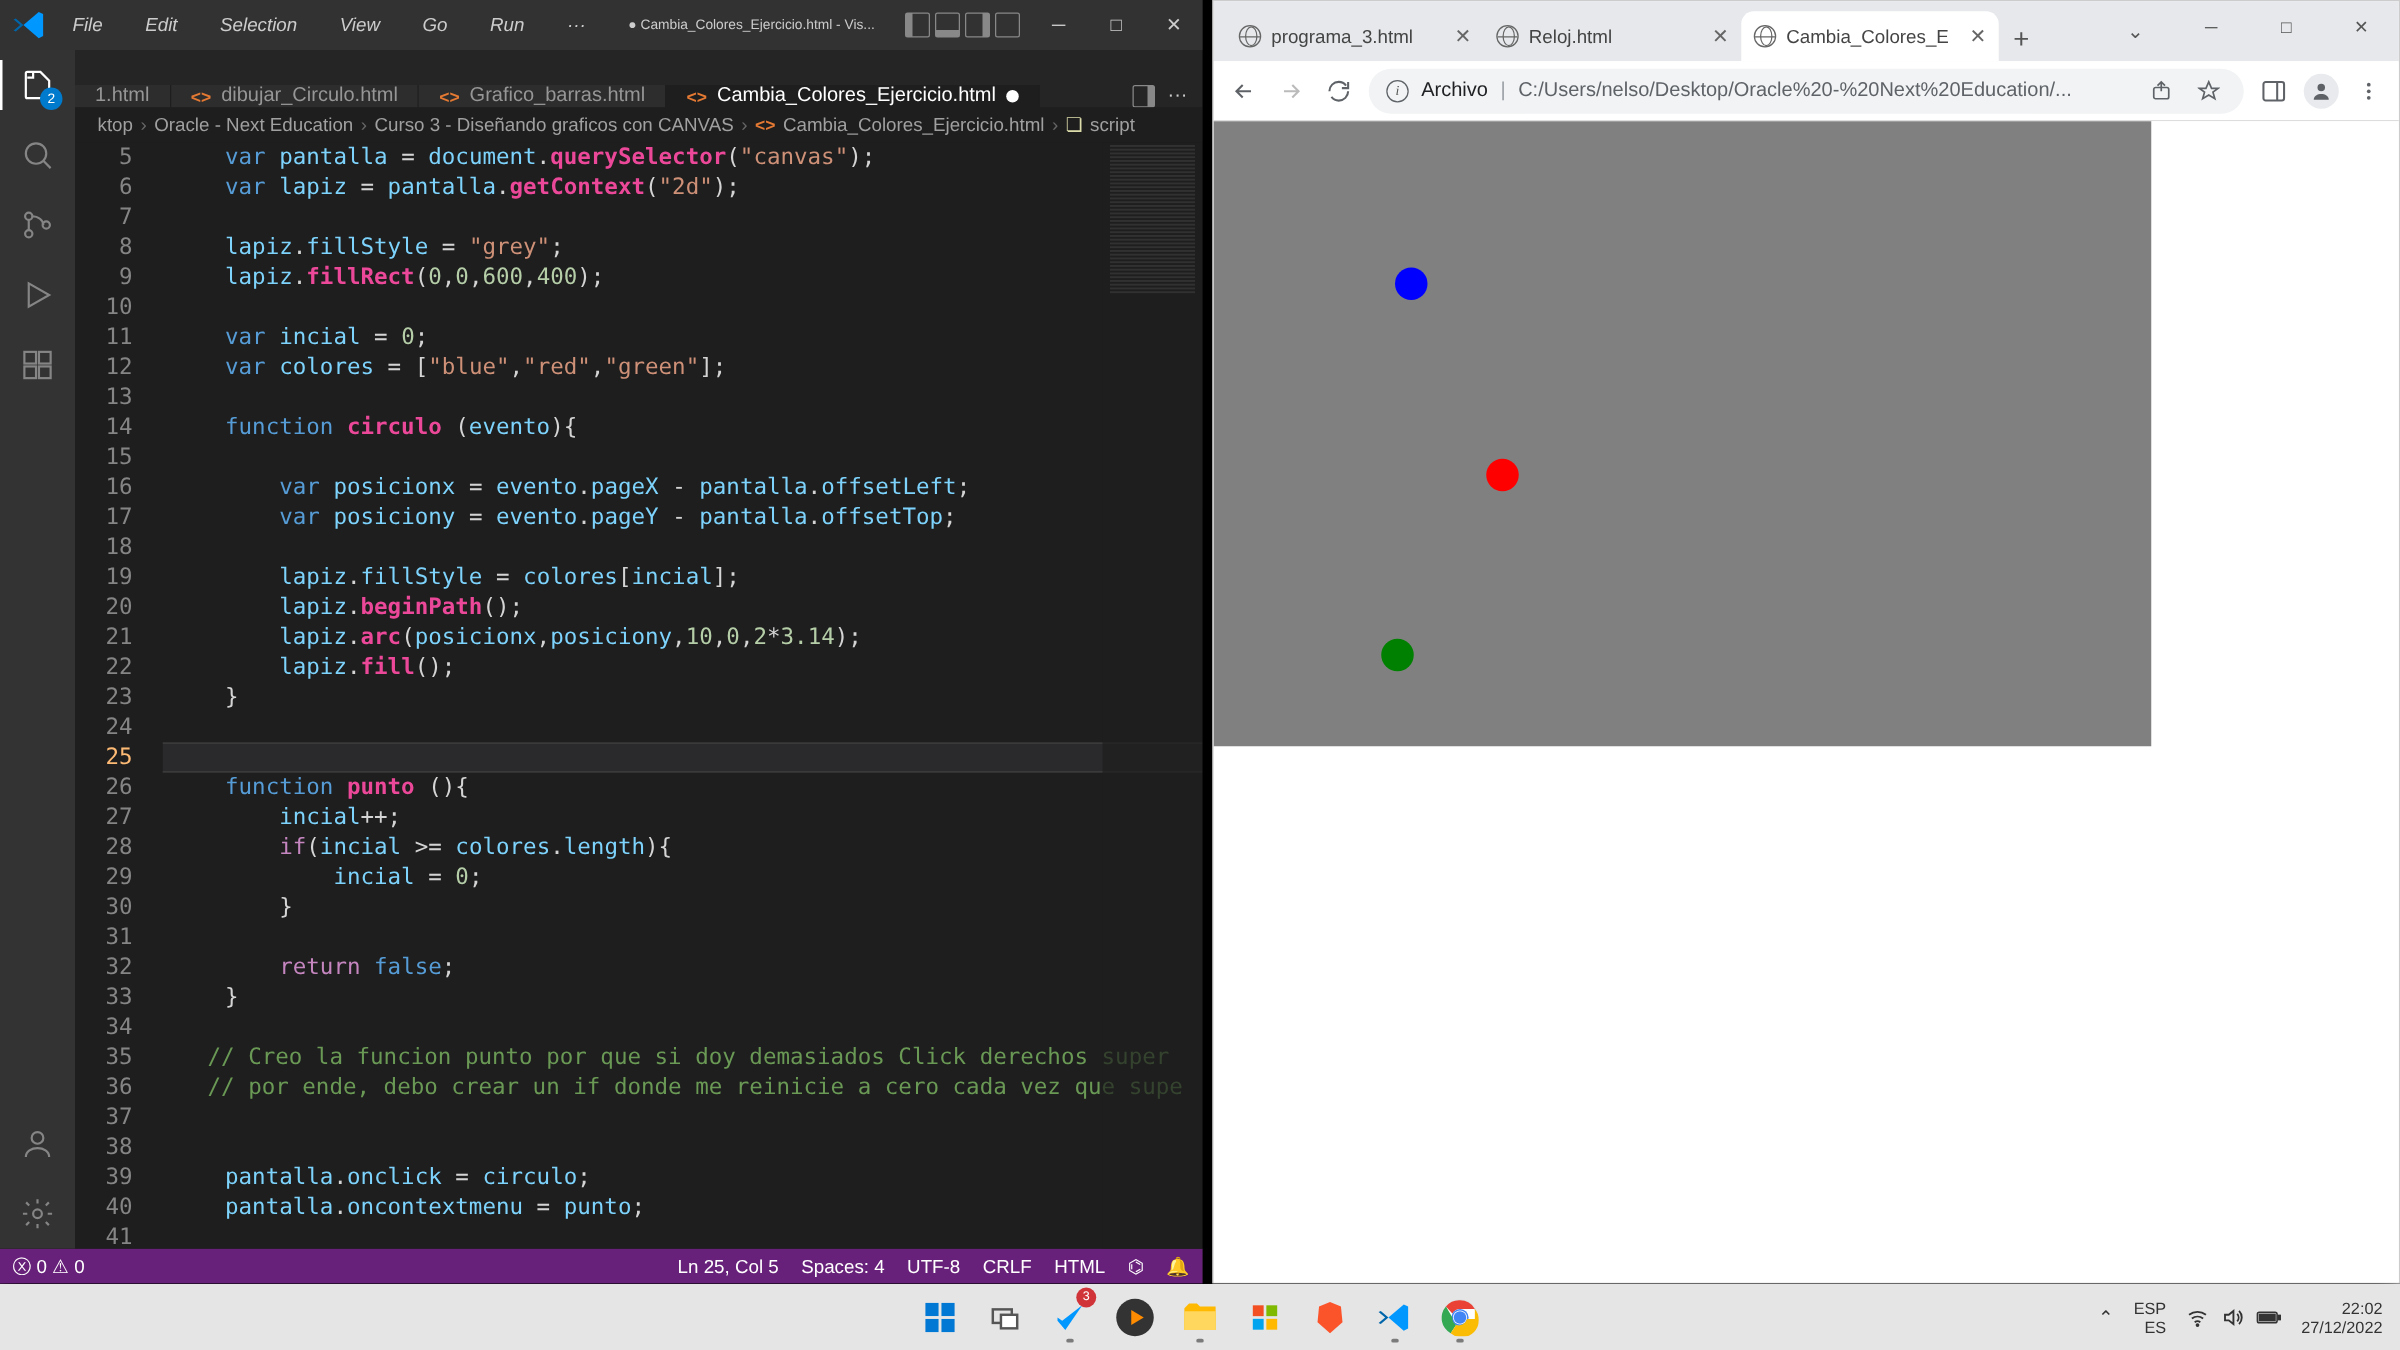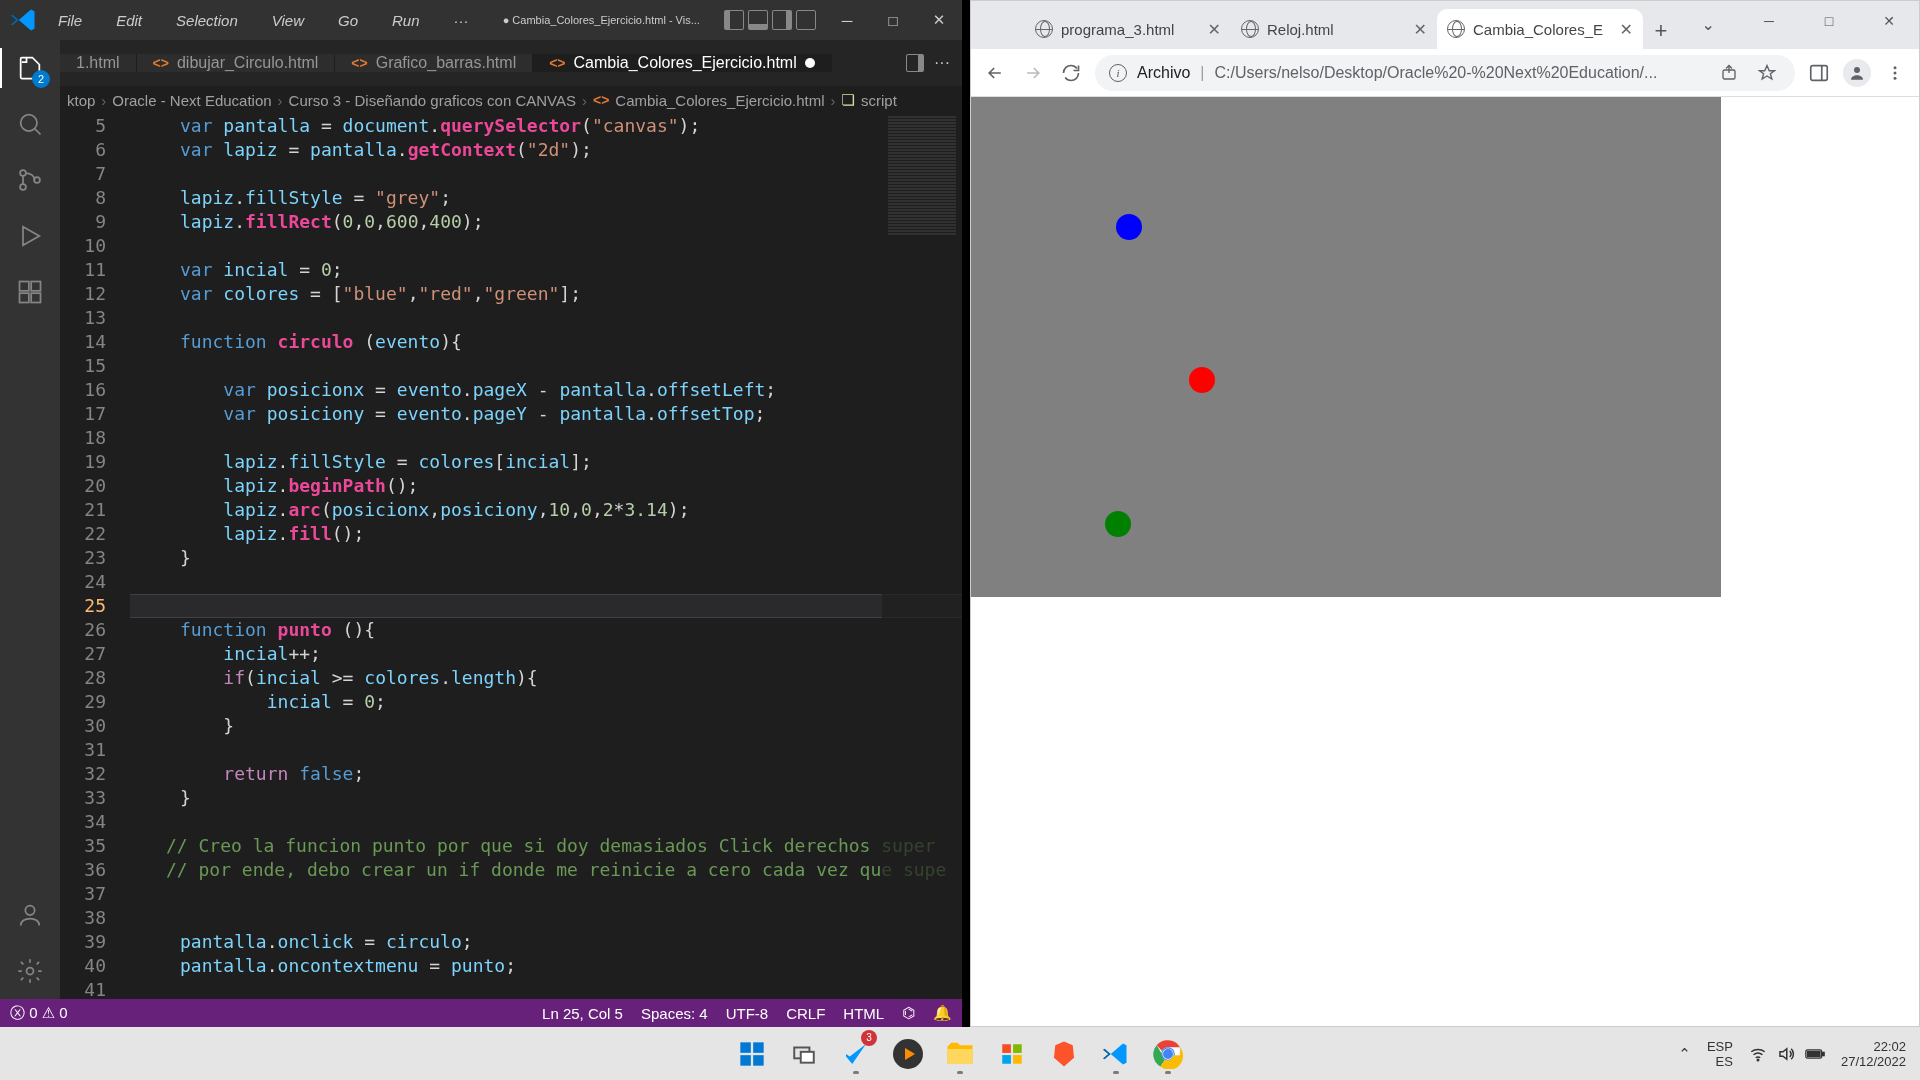--- a/index.html
+++ b/index.html
@@ -19,28 +19,28 @@
 
 .vscode-body { flex: 1; display: flex; overflow: hidden; }
 .activitybar { width: 60px; background: #333333; display: flex; flex-direction: column; align-items: center; padding-top: 12px; gap: 24px; position: relative; }
 .activitybar .abicon { width: 32px; height: 32px; color: #858585; display: flex; align-items: center; justify-content: center; position: relative; }
 .activitybar .abicon.active { color: #fff; }
 .activitybar .abicon.active::before { content: ""; position: absolute; left: -14px; top: -4px; bottom: -4px; width: 2px; background: #fff; }
 .badge { position: absolute; bottom: -4px; right: -4px; background: #007acc; color: #fff; border-radius: 50%; width: 18px; height: 18px; font-size: 11px; display: flex; align-items: center; justify-content: center; }
 .activitybar-bottom { margin-top: auto; margin-bottom: 12px; display: flex; flex-direction: column; gap: 24px; align-items: center; }
 
 .editor-area { flex: 1; display: flex; flex-direction: column; overflow: hidden; }
-.tabs { height: 46px; background: #252526; display: flex; align-items: center; overflow: hidden; }
+.tabs { height: 46px; background: #252526; display: flex; align-items: flex-end; overflow: hidden; }
 .tab { padding: 0 16px; display: flex; align-items: center; gap: 8px; color: #969696; font-size: 16px; border-right: 1px solid #1e1e1e; white-space: nowrap; background: #2d2d2d; }
 .tab.active { background: #1e1e1e; color: #fff; }
 .tab-icon { color: #e37933; font-weight: bold; font-size: 14px; }
 .tab-dot { width: 10px; height: 10px; border-radius: 50%; background: #fff; }
 .tabs-right { margin-left: auto; display: flex; align-items: center; gap: 10px; padding-right: 12px; color: #ccc; }
 
-.breadcrumb { height: 28px; background: #1e1e1e; color: #a0a0a0; font-size: 15px; display: flex; align-items: center; padding: 0 7px; gap: 6px; white-space: nowrap; overflow: hidden; }
+.breadcrumb { height: 28px; background: #1e1e1e; color: #a0a0a0; font-size: 15px; display: flex; align-items: center; padding: 0 18px; gap: 6px; white-space: nowrap; overflow: hidden; }
 .breadcrumb .sep { color: #666; }
 
 .code-container { flex: 1; display: flex; overflow: hidden; font-family: Consolas, monospace; font-size: 18px; line-height: 24px; position: relative; }
 .gutter { width: 70px; background: #1e1e1e; color: #858585; text-align: right; padding-right: 24px; padding-top: 0; }
 .gutter div { height: 24px; }
 .code-lines { flex: 1; background: #1e1e1e; color: #d4d4d4; padding-top: 0; position: relative; overflow: hidden; }
 .code-lines .line { height: 24px; white-space: pre; padding-left: 50px; }
 .line.current { background: #2a2a2d; border-top: 1px solid #404040; border-bottom: 1px solid #404040; box-sizing: border-box; height: 24px; line-height: 22px; }
 .kw { color: #569cd6; }
 .fn { color: #ec4899; font-weight: bold; }
@@ -54,21 +54,21 @@
 .minimap { position: absolute; right: 0; top: 0; width: 80px; height: 100%; background: #1e1e1e; opacity: 0.7; }
 .minimap::before { content: ""; position: absolute; top: 2px; left: 6px; right: 6px; height: 120px; background: linear-gradient(#3a3a3a 60%, transparent 60%); background-size: 100% 3px; }
 
 .statusbar { height: 28px; background: #68217a; color: #fff; display: flex; align-items: center; font-size: 15px; padding: 0 10px; gap: 18px; }
 .statusbar .sb-right { margin-left: auto; display: flex; gap: 18px; align-items: center; }
 
 
 .chrome { position: absolute; left: 970px; top: 0; width: 950px; height: 1027px; background: #fff; display: flex; flex-direction: column; border: 1px solid #ccc; }
 .chrome-wincontrols { position: absolute; right: 0; top: 0; display: flex; height: 40px; z-index: 10; }
 .chrome-wincontrols div { width: 60px; display: flex; align-items: center; justify-content: center; color: #555; font-size: 14px; }
-.chrome-tabstrip { height: 48px; background: #e6e8eb; display: flex; align-items: flex-end; padding-left: 10px; padding-right: 240px; justify-content: flex-end; }
+.chrome-tabstrip { height: 48px; background: #e6e8eb; display: flex; align-items: flex-end; padding-left: 10px; padding-right: 240px; }
 .chrome-tab { height: 40px; width: 206px; display: flex; align-items: center; padding: 0 10px; gap: 8px; font-size: 15px; color: #444; border-radius: 10px 10px 0 0; position: relative; }
 .chrome-tab.active { background: #fff; }
 .chrome-tab .favicon { width: 18px; height: 18px; border: 1.5px solid #666; border-radius: 50%; position: relative; flex-shrink: 0; }
 .chrome-tab .favicon::before { content: ""; position: absolute; left: 0; right: 0; top: 50%; height: 1px; background: #666; }
 .chrome-tab .favicon::after { content: ""; position: absolute; top: 0; bottom: 0; left: 50%; width: 8px; margin-left: -4px; border: 1px solid #666; border-radius: 50%; }
 .chrome-tab .tlabel { flex: 1; overflow: hidden; white-space: nowrap; text-overflow: ellipsis; }
 .chrome-tab .tclose { color: #666; font-size: 16px; }
 .tab-add { width: 36px; height: 36px; display: flex; align-items: center; justify-content: center; color: #555; font-size: 22px; }
 .tab-dropdown { position: absolute; right: 204px; top: 14px; color: #555; }
 

